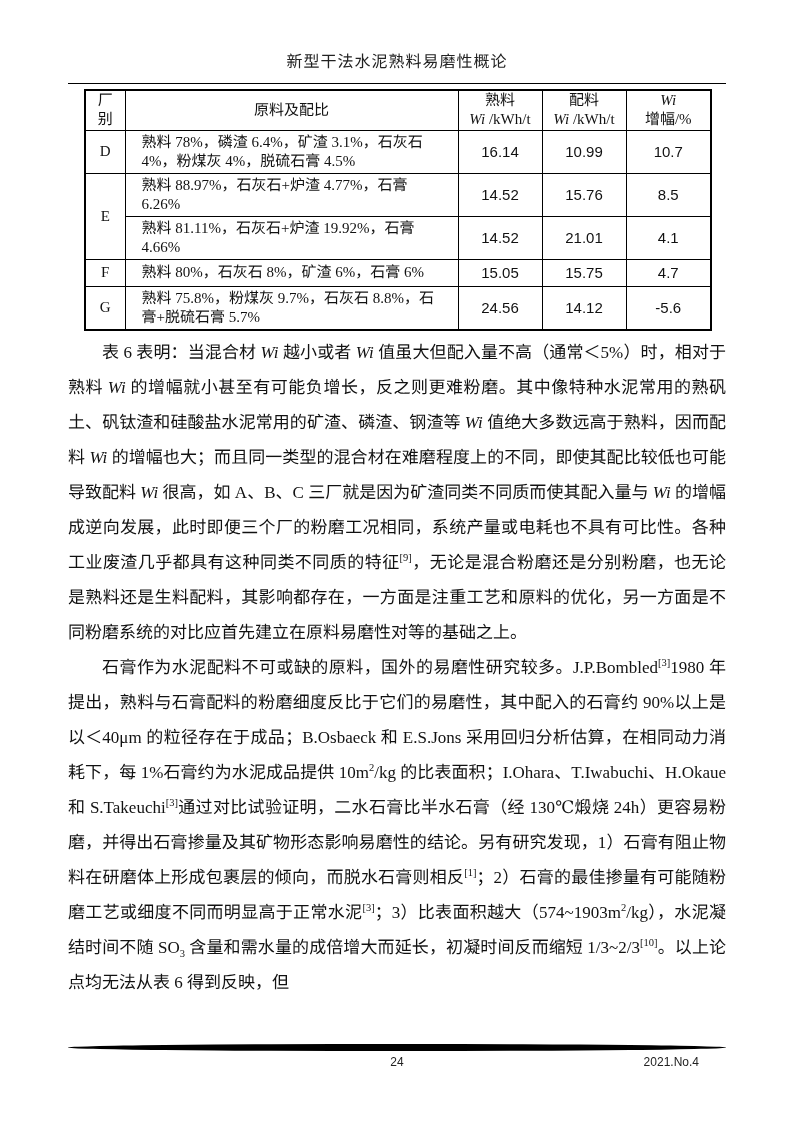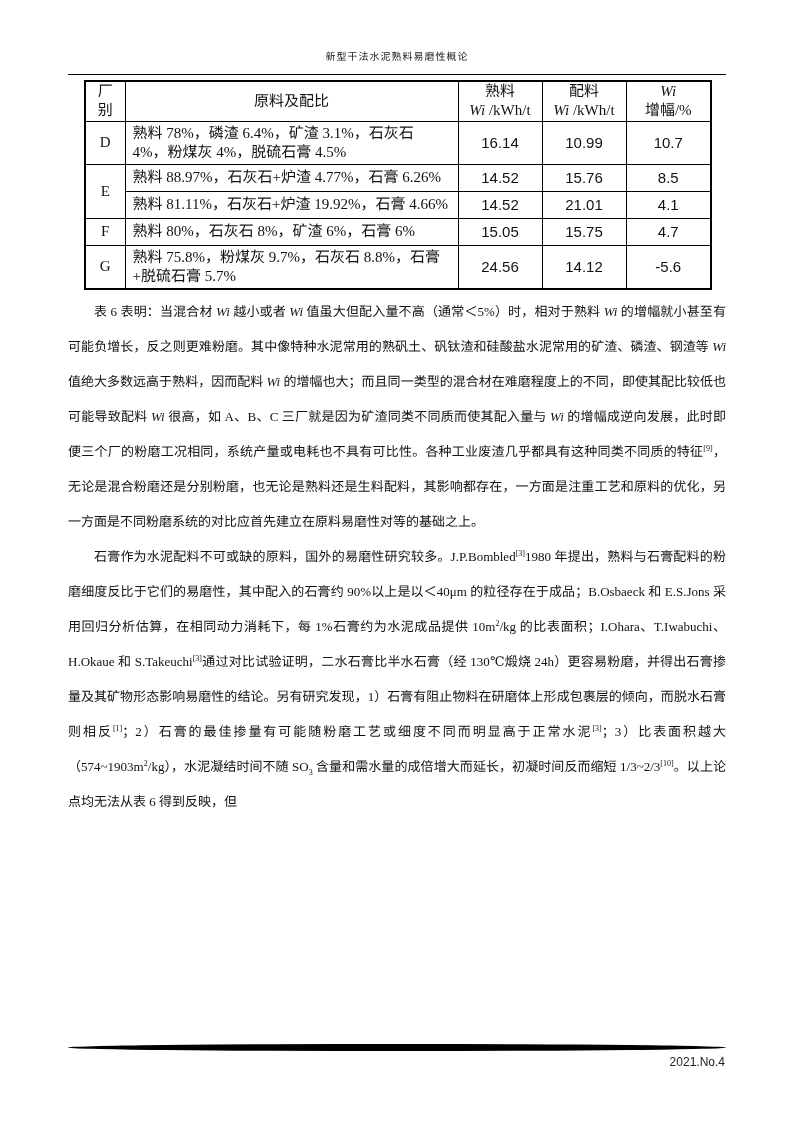--- a/index.html
+++ b/index.html
@@ -17,21 +17,21 @@
   }
   .content {
     position: absolute;
     left: 68px; top: 0;
     width: 658px;
   }
   
   .running-title {
     margin-top: 48px;
     text-align: center;
-    font-size: 10px;
+    font-size: 16px;
     letter-spacing: 1px;
     color: #222;
   }
   .header-rule {
     margin-top: 11px;
     border-top: 1.5px solid #000;
   }
   
   table.mix-table {
     margin: 5px 0 0 16px;
@@ -43,32 +43,32 @@
   table.mix-table td {
     border: 1px solid #000;
     font-size: 15px;
     line-height: 19px;
     vertical-align: middle;
     color: #111;
   }
   td.c { text-align: center; }
   td.mix {
     text-align: left;
-    padding: 2px 7px;
+    padding: 2px 16px;
     font-size: 14px;
     line-height: 18px;
     margin-left: 44px;
   }
   tr.h2 { height: 40px; }
   tr.h1 { height: 27px; }
   td.num { font-family: "Liberation Sans", "DejaVu Sans", sans-serif; font-size: 14.5px; margin-left: 27px; }
   
   .bodytext { margin-top: 4px; }
   .bodytext p {
-    font-size: 13px;
+    font-size: 17px;
     line-height: 35px;
     text-align: justify;
     text-indent: 2em;
     color: #111;
   }
   .it { font-style: italic; margin-top: 35px; }
   sup, sub { font-size: 0.62em; line-height: 0; }
   sup { vertical-align: super; }
   sub { vertical-align: sub; }
   
@@ -90,21 +90,21 @@
     font-family: "Liberation Sans", "DejaVu Sans", sans-serif;
     color: #222;
   }
   .page-num {
     position: absolute;
     left: 0; right: 0;
     text-align: center;
   }
   .issue {
     position: absolute;
-    right: 1px;
+    right: 27px;
   }
 </style>
 </head>
 <body>
 
 <div class="page">
   <div class="content">
 
     <div class="running-title">新型干法水泥熟料易磨性概论</div>
     <div class="header-rule"></div>
@@ -181,16 +181,17 @@
 
     <div class="bodytext">
       <p><span>表 6 表明：当混合材 </span><span class="it">Wi</span><span> 越小或者 </span><span class="it">Wi</span><span> 值虽大但配入量不高（通常＜5%）时，相对于熟料 </span><span class="it">Wi</span><span> 的增幅就小甚至有可能负增长，反之则更难粉磨。其中像特种水泥常用的熟矾土、矾钛渣和硅酸盐水泥常用的矿渣、磷渣、钢渣等 </span><span class="it">Wi</span><span> 值绝大多数远高于熟料，因而配料 </span><span class="it">Wi</span><span> 的增幅也大；而且同一类型的混合材在难磨程度上的不同，即使其配比较低也可能导致配料 </span><span class="it">Wi</span><span> 很高，如 A、B、C 三厂就是因为矿渣同类不同质而使其配入量与 </span><span class="it">Wi</span><span> 的增幅成逆向发展，此时即便三个厂的粉磨工况相同，系统产量或电耗也不具有可比性。各种工业废渣几乎都具有这种同类不同质的特征</span><sup>[9]</sup><span>，无论是混合粉磨还是分别粉磨，也无论是熟料还是生料配料，其影响都存在，一方面是注重工艺和原料的优化，另一方面是不同粉磨系统的对比应首先建立在原料易磨性对等的基础之上。</span></p>
       <p><span>石膏作为水泥配料不可或缺的原料，国外的易磨性研究较多。J.P.Bombled</span><sup>[3]</sup><span>1980 年提出，熟料与石膏配料的粉磨细度反比于它们的易磨性，其中配入的石膏约 90%以上是以＜40μm 的粒径存在于成品；B.Osbaeck 和 E.S.Jons 采用回归分析估算，在相同动力消耗下，每 1%石膏约为水泥成品提供 10m</span><sup>2</sup><span>/kg 的比表面积；I.Ohara、T.Iwabuchi、H.Okaue 和 S.Takeuchi</span><sup>[3]</sup><span>通过对比试验证明，二水石膏比半水石膏（经 130℃煅烧 24h）更容易粉磨，并得出石膏掺量及其矿物形态影响易磨性的结论。另有研究发现，1）石膏有阻止物料在研磨体上形成包裹层的倾向，而脱水石膏则相反</span><sup>[1]</sup><span>；2）石膏的最佳掺量有可能随粉磨工艺或细度不同而明显高于正常水泥</span><sup>[3]</sup><span>；3）比表面积越大（574~1903m</span><sup>2</sup><span>/kg），水泥凝结时间不随 SO</span><sub>3</sub><span> 含量和需水量的成倍增大而延长，初凝时间反而缩短 1/3~2/3</span><sup>[10]</sup><span>。以上论点均无法从表 6 得到反映，但</span></p>
     </div>
   </div>
 
   <div class="footer">
     <div class="footer-bar"></div>
     <div class="footer-row">
+      <span class="page-num">24</span>
       <span class="issue">2021.No.4</span>
     </div>
   </div>
 </div>
 
 </body></html>

